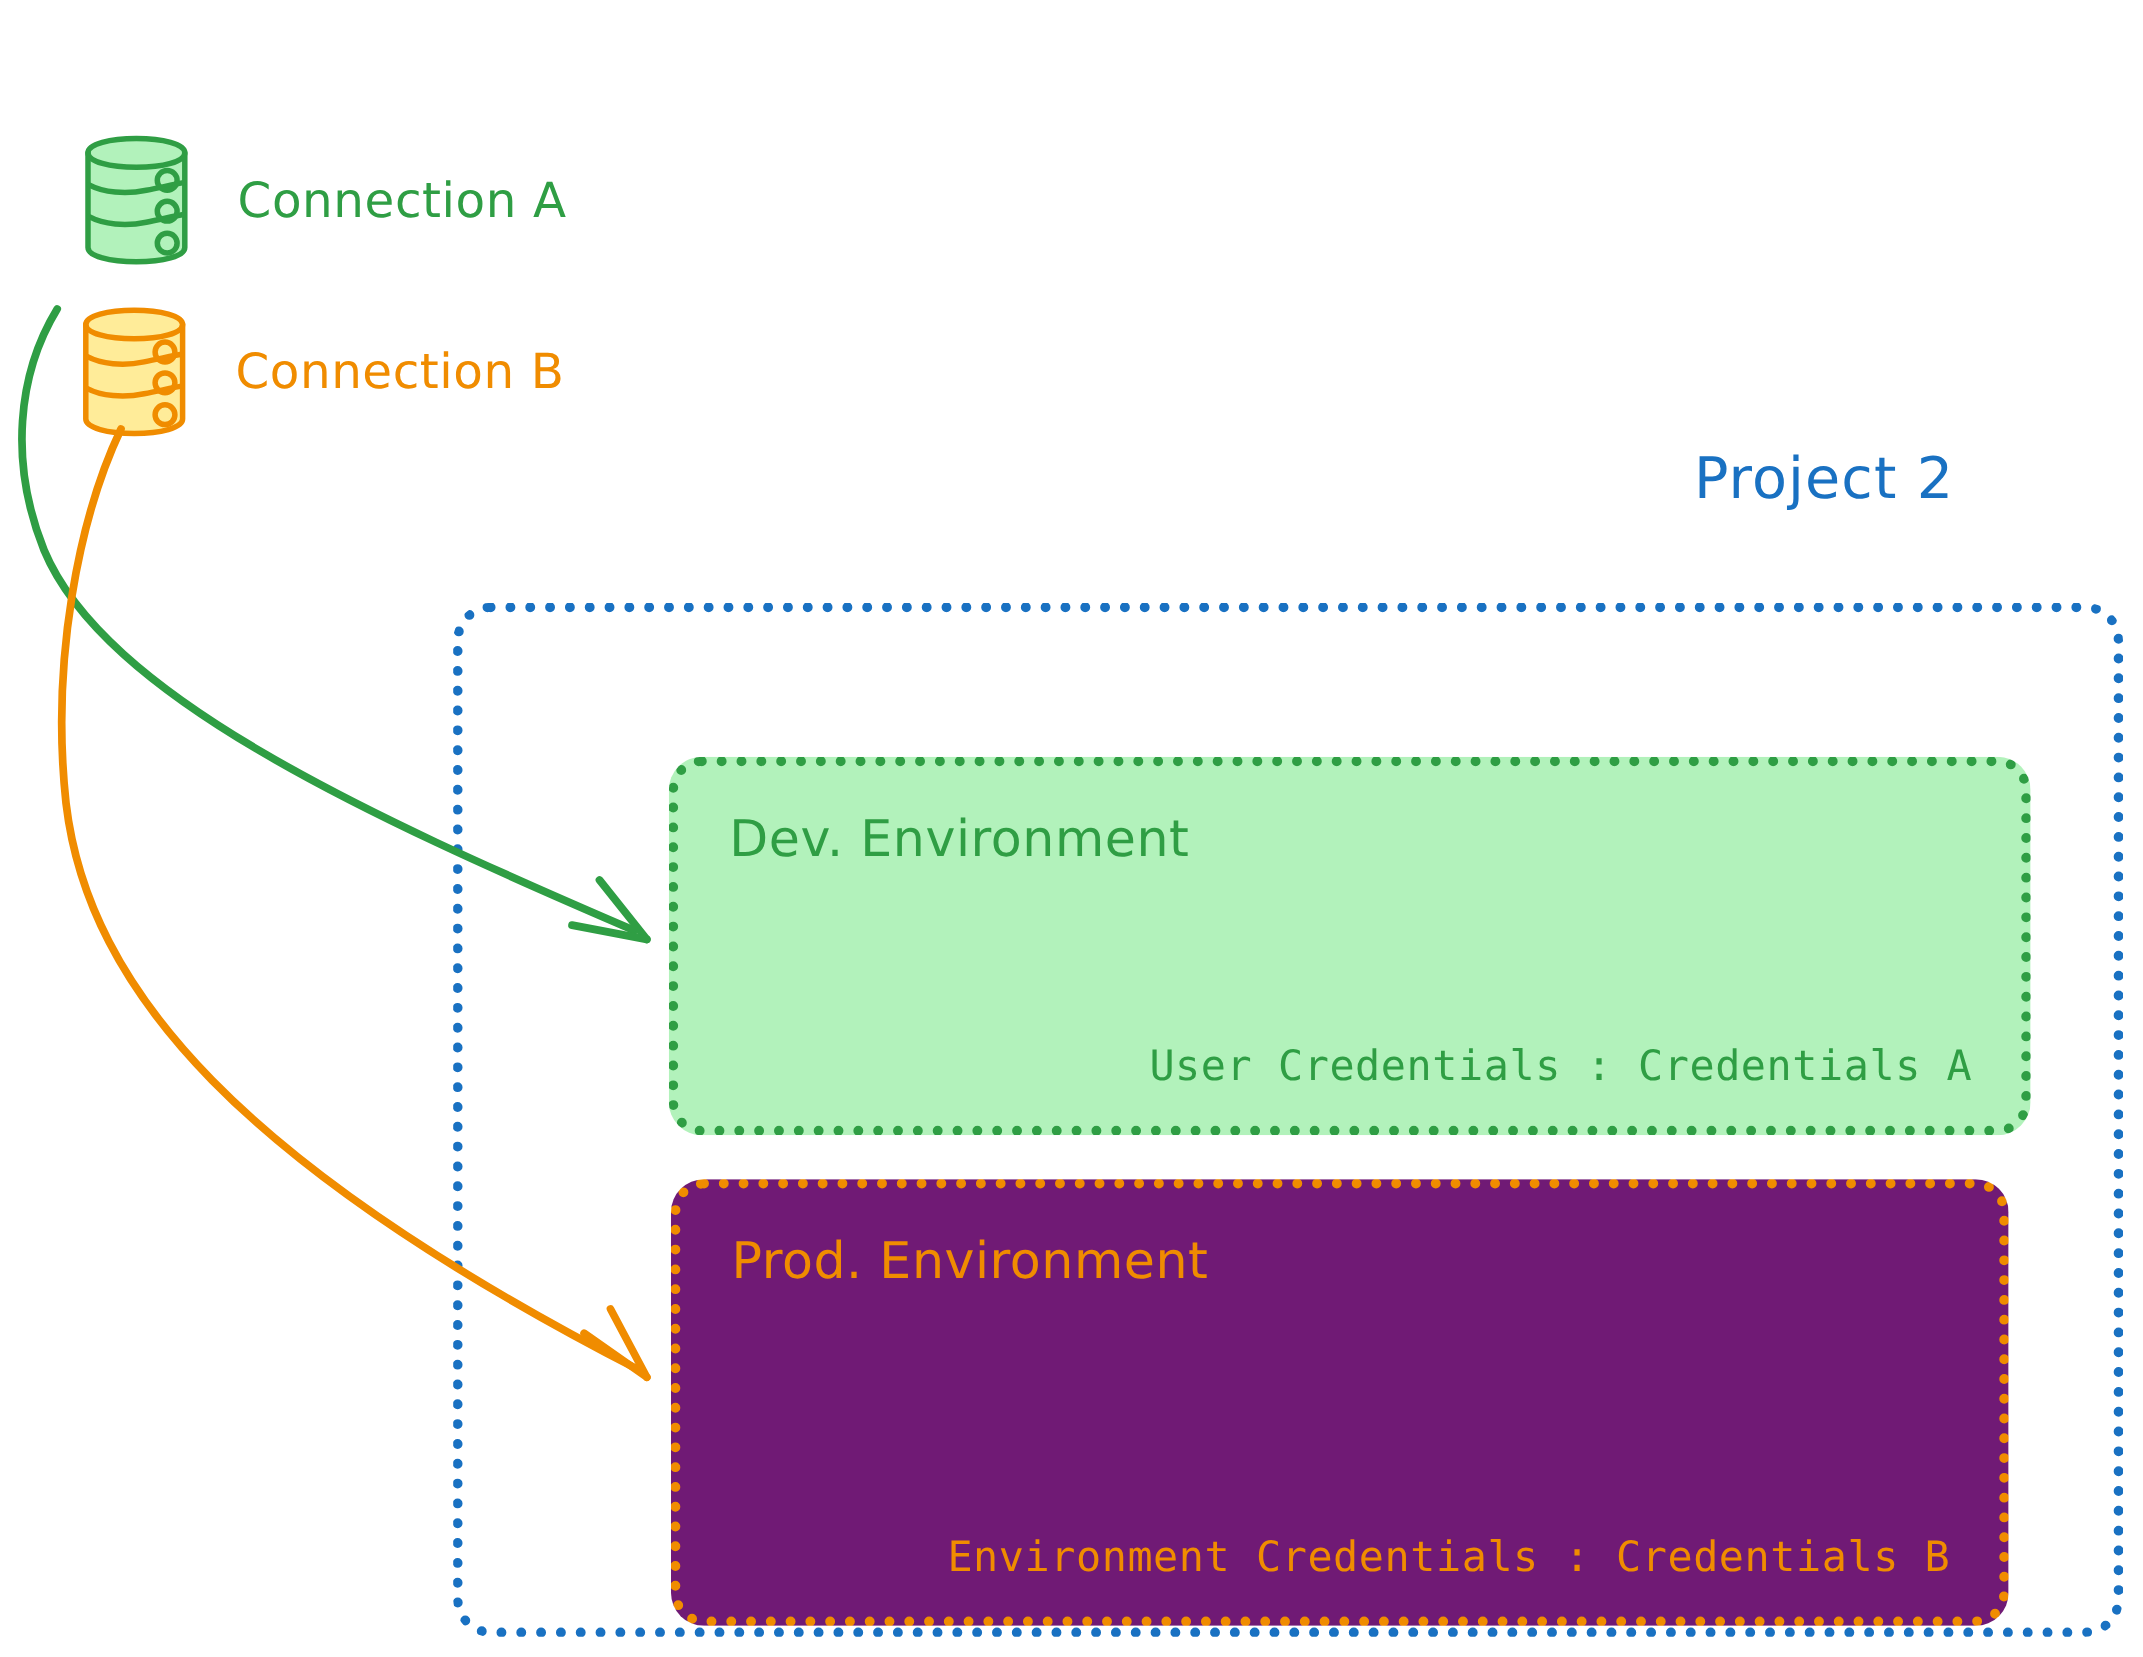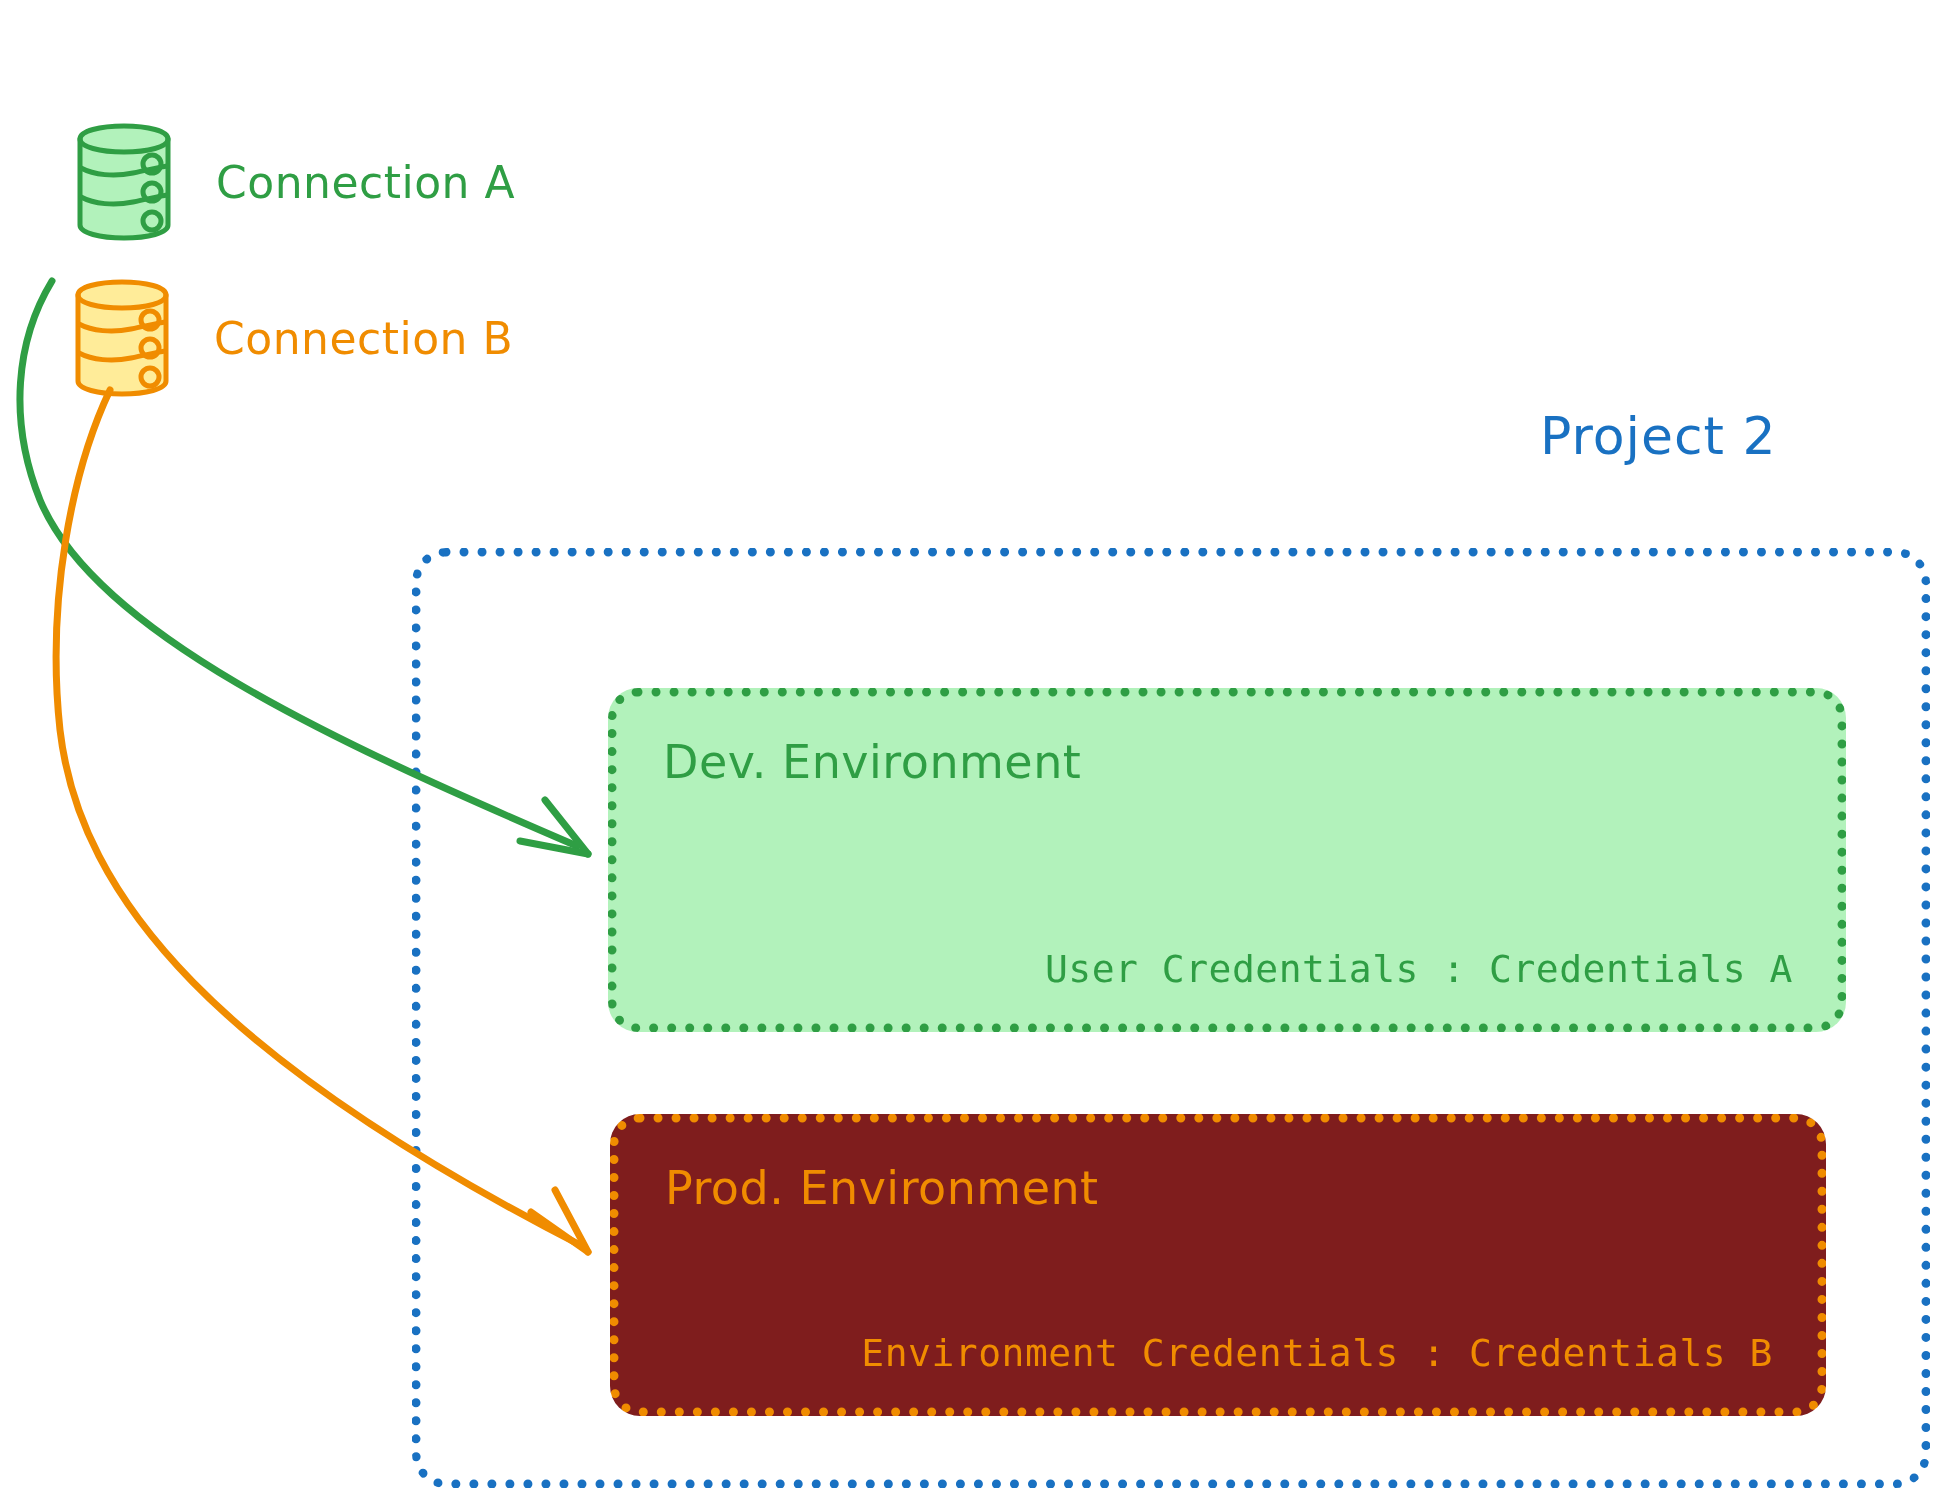--- a/index.html
+++ b/index.html
@@ -84,24 +84,23 @@
     top: 688px;
     width: 1238px;
     height: 344px;
     background: #b2f2bb;
     border: 9px dotted #2f9e44;
   }
   #prod-env-box {
     left: 610px;
     top: 1072px;
     width: 1216px;
-    height: 302px;
-    background: #7f1d1d;
+    height: 406px;
+    background: #701a75;
     border: 9px dotted #f08c00;
-    margin-top: 42px;
   }
 
   .env-title {
     position: absolute;
     left: 46px;
     top: 38px;
     font-family: "DejaVu Sans", sans-serif;
     font-size: 46px;
     letter-spacing: 0.5px;
     white-space: nowrap;

